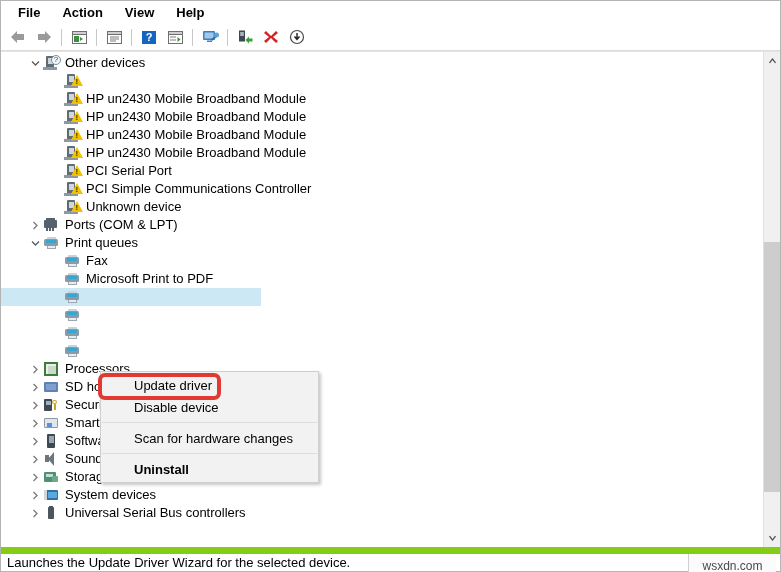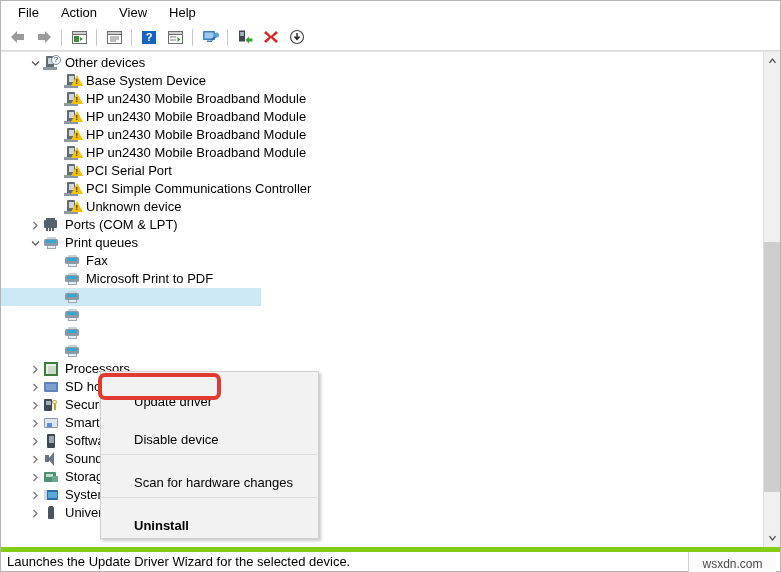--- a/index.html
+++ b/index.html
@@ -50,21 +50,21 @@
     width: 46px; height: 34px; display: flex; align-items: center; justify-content: center;
     background: transparent;
   }
   .win-btn svg { display:block; }
 
   
   .menubar {
     height: 23px; flex: 0 0 23px;
     display: flex; align-items: center;
     padding-left: 6px; background: #ffffff;
-    font-size: 13px; color: #000;
+    font-size: 13px; color: #000; font-weight: bold;
   }
   .menu-item { padding: 2px 11px; cursor: default; }
 
   
   .toolbar {
     height: 27px; flex: 0 0 27px;
     display: flex; align-items: center;
     padding-left: 4px;
     background: #ffffff;
     border-bottom: 1px solid #dcdcdc;
@@ -199,39 +199,38 @@
     background: #f2f2f2;
     border: 1px solid #cfcfcf;
     box-shadow: 2px 2px 3px rgba(0,0,0,0.22);
     padding: 2px 0;
     z-index: 40;
   }
   .ctx-item {
     height: 22px; display: flex; align-items: center;
     padding-left: 33px; font-size: 13px; color: #000;
     white-space: nowrap;
-    margin-top: 16px;
   }
   .ctx-item.bold { font-weight: bold; }
   .ctx-sep { height: 1px; background: #dcdcdc; margin: 4px 1px; }
 
   
   .redbox {
     position: absolute;
     border: 4px solid #e03a32;
     border-radius: 7px;
     z-index: 60;
     pointer-events: none;
   }
 
   
   .statusbar {
     height: 24px; flex: 0 0 24px;
     display: flex; align-items: center;
-    border-top: 5px solid #84cc16;
+    border-top: 7px solid #84cc16;
     background: #ffffff;
     font-size: 13px; color: #000;
     position: relative;
   }
   .status-text { padding-left: 6px; }
   .watermark {
     position: absolute; right: 4px; top: 0; height: 24px;
     width: 88px;
     display: flex; align-items: center; justify-content: center;
     border-left: 1px solid #cfcfcf;
@@ -346,21 +345,20 @@
           <div class="label">Other devices</div>
         </div>
         <div class="row">
           <div style="width:47px;flex:0 0 47px;"></div>
           <div class="chev"></div>
           <div class="icon">
             <div class="ic-dev"></div>
             <div class="ic-base2"></div>
             <div class="badge-w"></div>
           </div>
-          <div class="label">Base System Device</div>
         </div>
         <div class="row">
           <div style="width:47px;flex:0 0 47px;"></div>
           <div class="chev"></div>
           <div class="icon">
             <div class="ic-dev"></div>
             <div class="ic-base2"></div>
             <div class="badge-w"></div>
           </div>
           <div class="label">HP un2430 Mobile Broadband Module</div>

